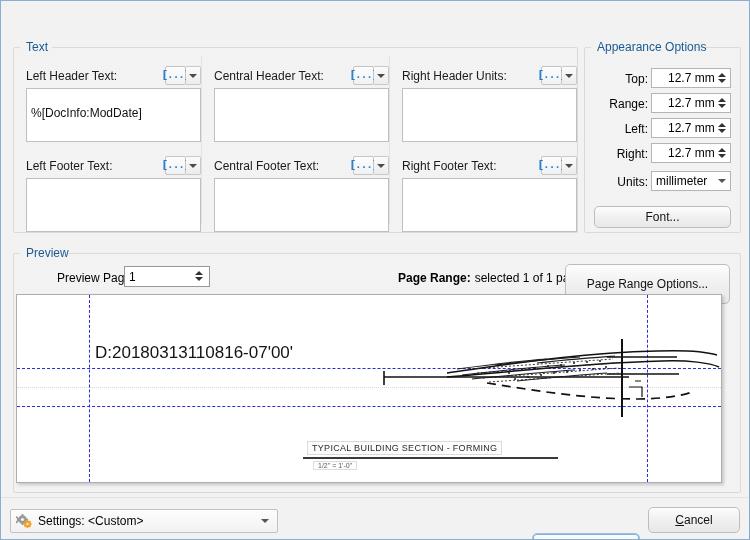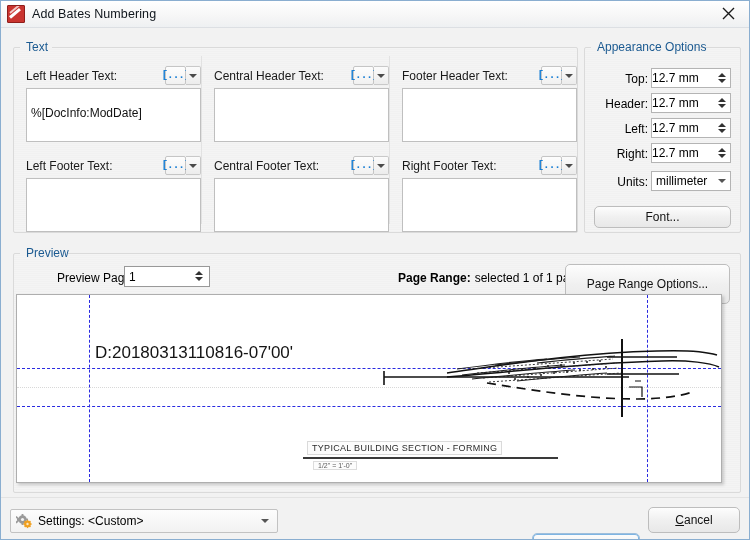--- a/index.html
+++ b/index.html
@@ -146,21 +146,21 @@
   .ap-label {
     position: absolute; right: 92px; top: 4px;
     font-size: 12px; text-align: right; white-space: nowrap;
   }
   .spin-box {
     position: absolute; right: 9px; top: 0;
     width: 80px; height: 20px;
     background: #fff; border: 1px solid #b4b4b4;
     box-sizing: border-box;
     display: flex; align-items: center;
-    padding-left: 0;
+    padding-left: 16px;
     font-size: 12px;
     cursor: text;
   }
   .spin-ctrl {
     position: absolute; right: 2px; top: 1px;
     width: 14px; height: 17px;
     display: flex; flex-direction: column;
     align-items: center; justify-content: center;
     gap: 2px;
     cursor: default;
@@ -315,29 +315,20 @@
     position: absolute; left: 647px; top: 506px;
     width: 92px; height: 26px;
   }
   .acc { text-decoration: underline; }
 </style>
 </head>
 <body>
 
 <div id="app">
 
-  <div class="titlebar">
-    <div class="title-icon"></div>
-    <div class="title-text">Add Bates Numbering</div>
-    <div class="titlebar-close">
-      <svg width="13" height="13" viewBox="0 0 13 13">
-        <path d="M1 1 L12 12 M12 1 L1 12" stroke="#1b1b1b" stroke-width="1.4" fill="none"></path>
-      </svg>
-    </div>
-  </div>
 
   <div class="group" id="group-text">
     <div class="group-title-mask" style="width:32px;"></div>
     <div class="group-title">Text</div>
 
     <div class="vsep" style="left:187px;"></div>
     <div class="vsep" style="left:375px;"></div>
 
     <div class="field-col" style="left:12px; top:18px;">
       <div class="field-label">Left Header Text:</div>
@@ -355,21 +346,21 @@
       <div class="macro-btn" style="left:139px;">
         <span class="macro-glyph">[...]</span>
       </div>
       <div class="macro-drop" style="left:160px;">
         <span class="caret-down"></span>
       </div>
       <div class="textarea-box"></div>
     </div>
 
     <div class="field-col" style="left:388px; top:18px;">
-      <div class="field-label">Footer Header Text:</div>
+      <div class="field-label">Right Header Units:</div>
       <div class="macro-btn" style="left:139px;">
         <span class="macro-glyph">[...]</span>
       </div>
       <div class="macro-drop" style="left:160px;">
         <span class="caret-down"></span>
       </div>
       <div class="textarea-box"></div>
     </div>
 
     <div class="field-col" style="left:12px; top:108px;">
@@ -413,21 +404,21 @@
     <div class="ap-row" style="top:20px;">
       <div class="ap-label">Top:</div>
       <div class="spin-box">12.7 mm</div>
       <div class="spin-ctrl" style="right:11px; top:1px;">
         <span class="spin-up"></span>
         <span class="spin-dn"></span>
       </div>
     </div>
 
     <div class="ap-row" style="top:45px;">
-      <div class="ap-label">Header:</div>
+      <div class="ap-label">Range:</div>
       <div class="spin-box">12.7 mm</div>
       <div class="spin-ctrl" style="right:11px; top:1px;">
         <span class="spin-up"></span>
         <span class="spin-dn"></span>
       </div>
     </div>
 
     <div class="ap-row" style="top:70px;">
       <div class="ap-label">Left:</div>
       <div class="spin-box">12.7 mm</div>

